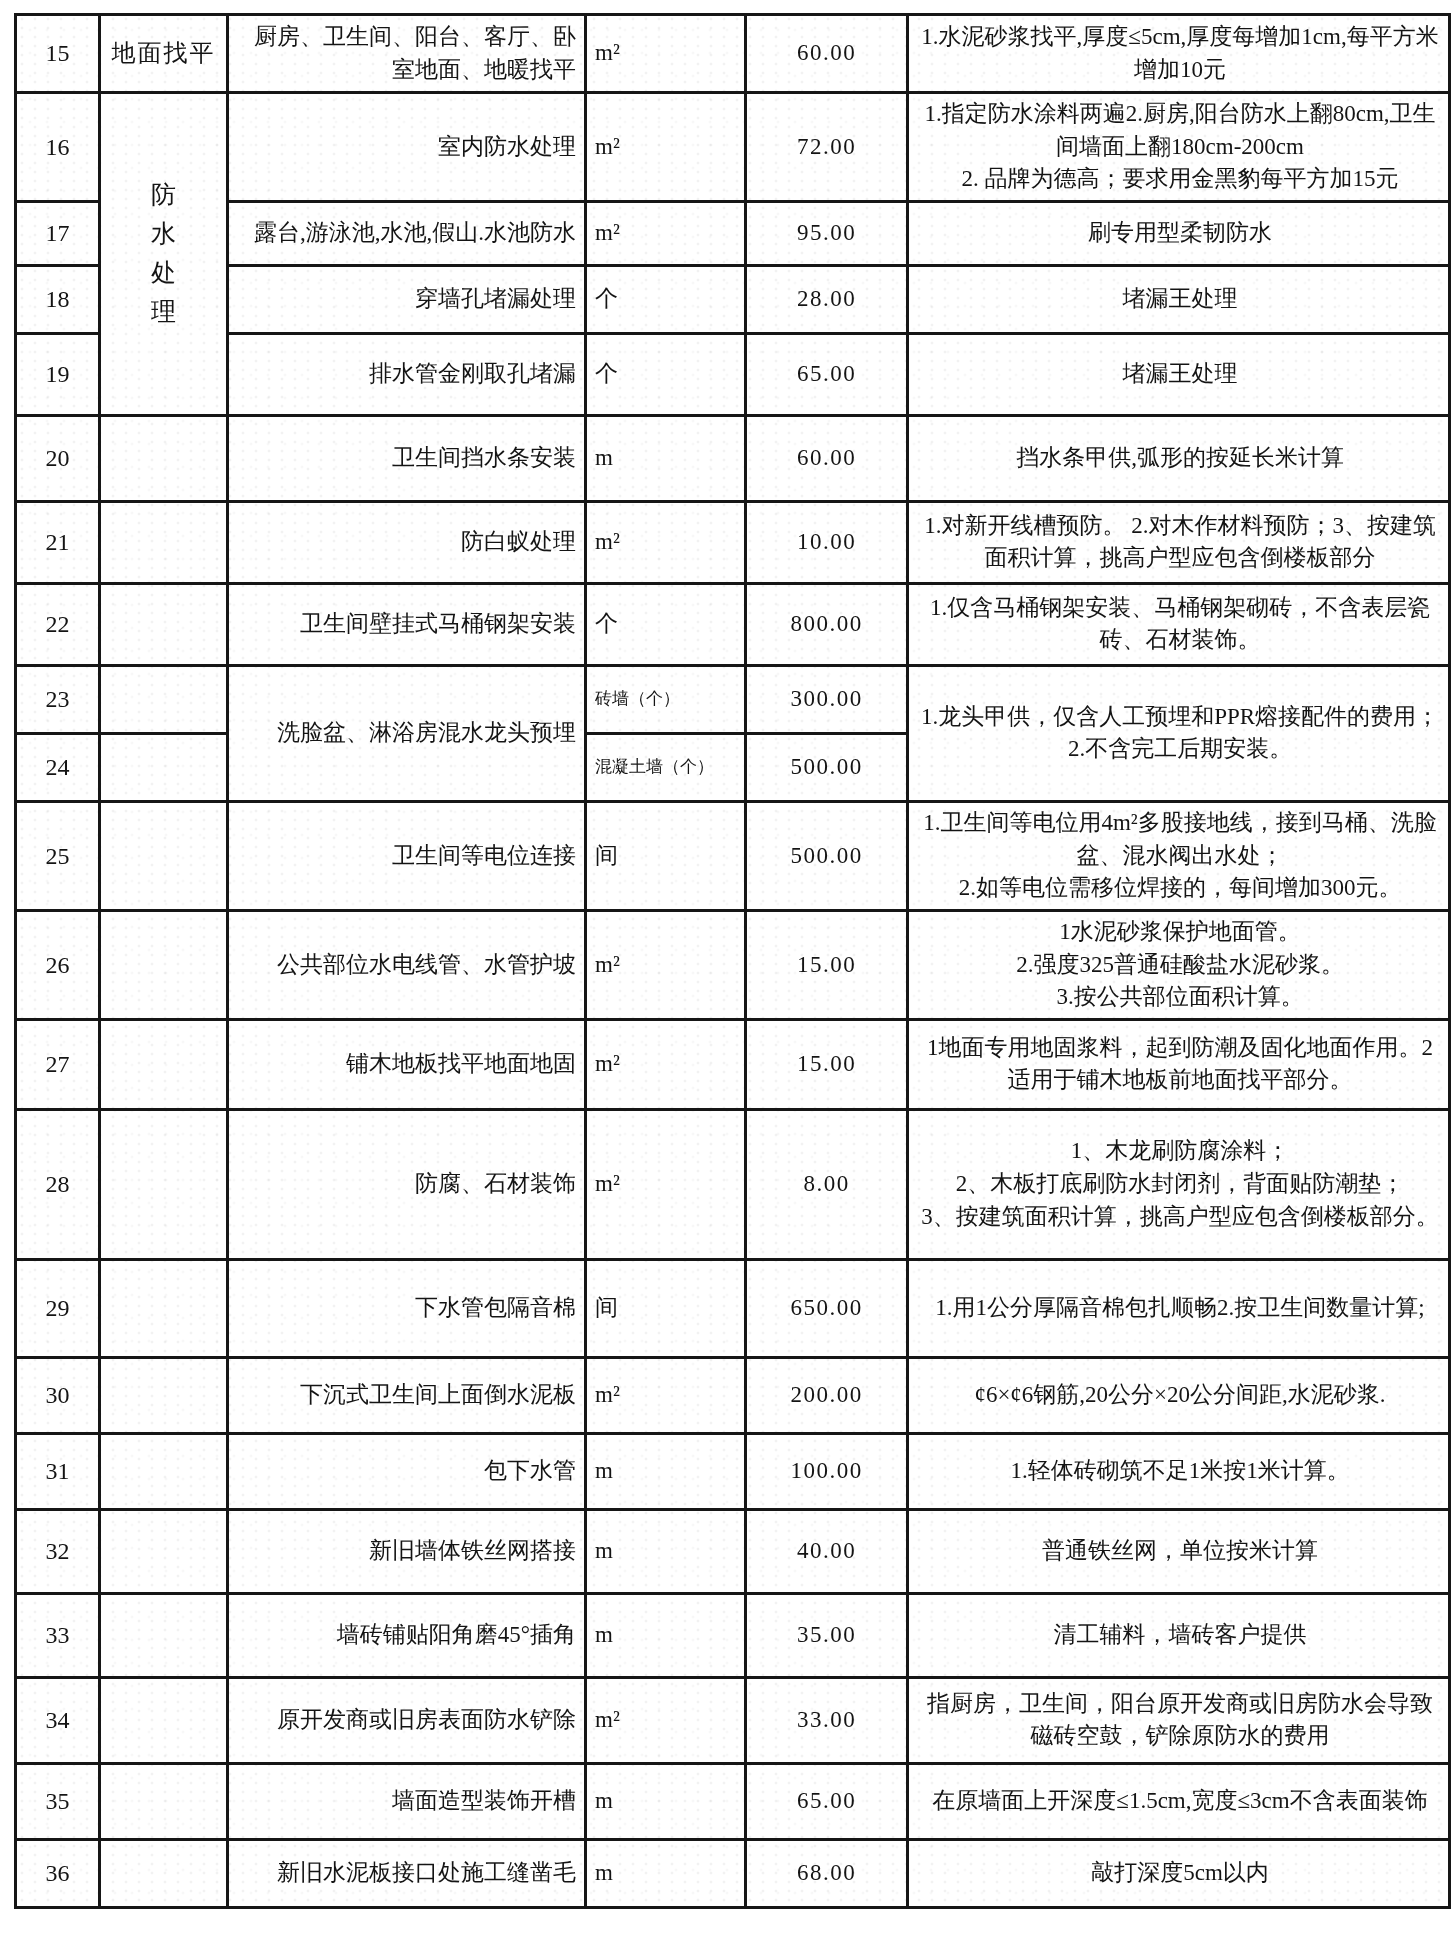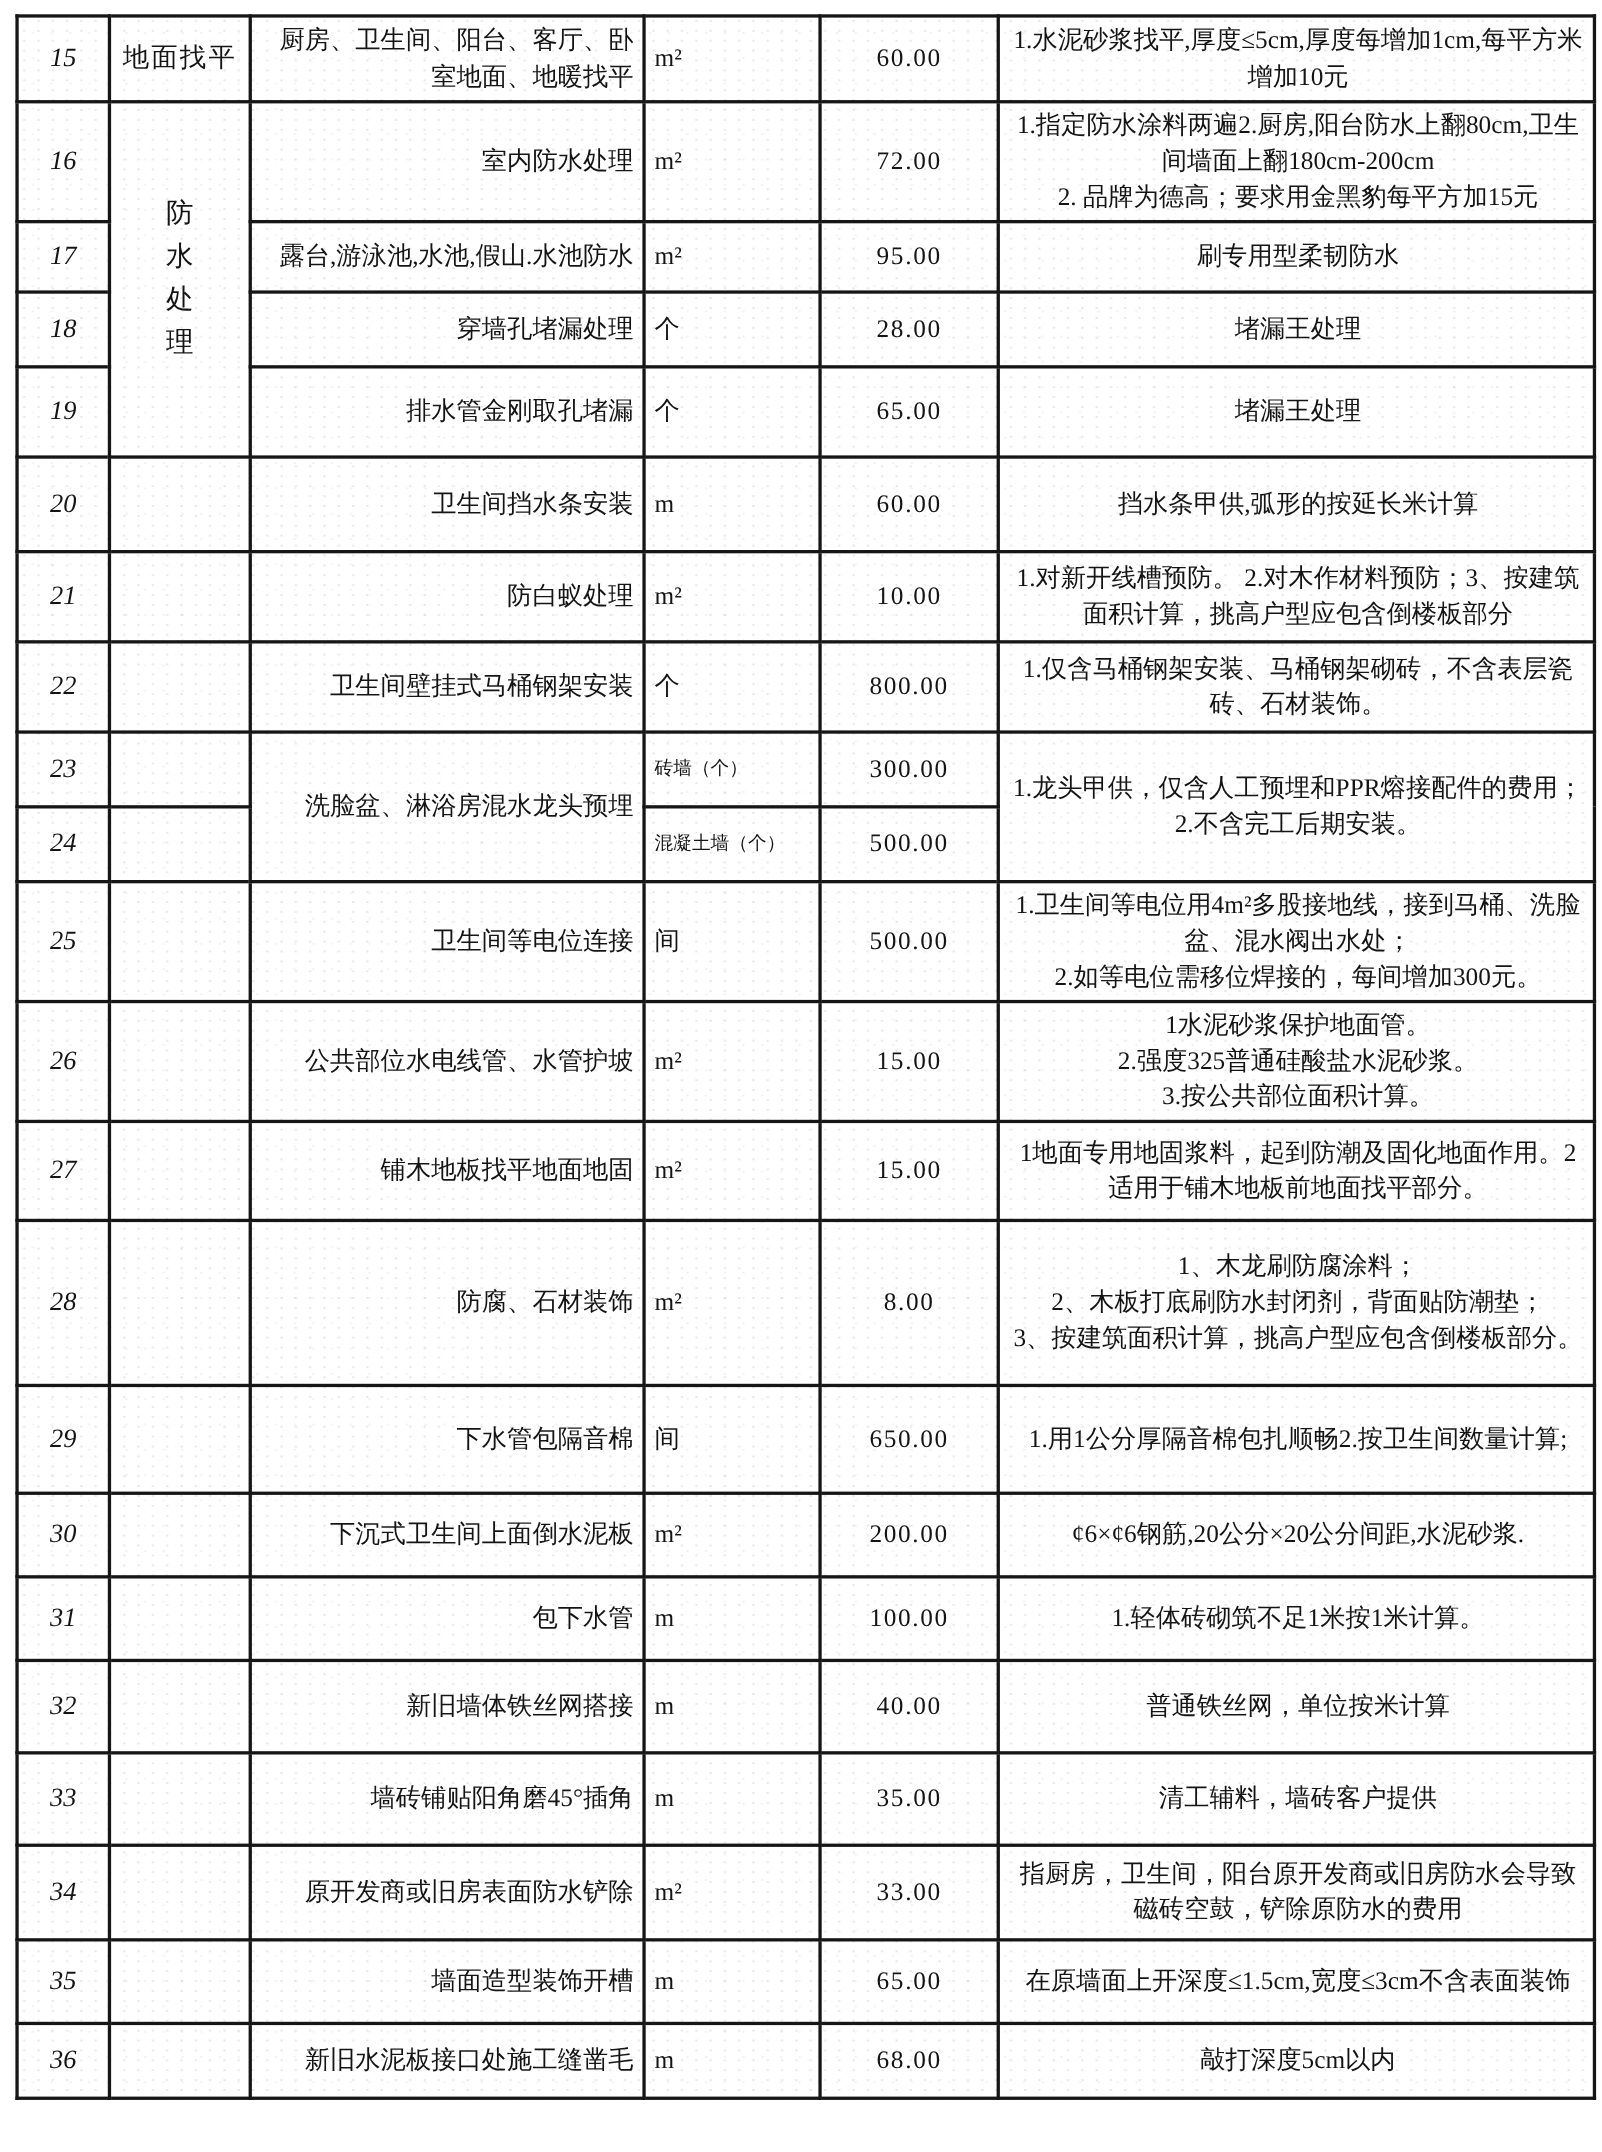--- a/index.html
+++ b/index.html
@@ -22,21 +22,21 @@
     background-position:0 0, 6px 4px;
   }
   td{
     border:3px solid #161616;
     padding:4px 8px;
     font-size:23px;
     line-height:1.42;
     vertical-align:middle;
     overflow:hidden;
   }
-  td.num{ text-align:center; font-size:24px;font-style:italic; }
+  td.num{ text-align:center; font-size:24px; }
   td.category{ text-align:center; font-size:24px; letter-spacing:2px; }
   td.category.vertical div{
     width:1.1em;
     margin:0 auto;
     line-height:1.55;
     font-size:25px;
     letter-spacing:0;
     word-break:break-all;
     text-align:center;
   }

